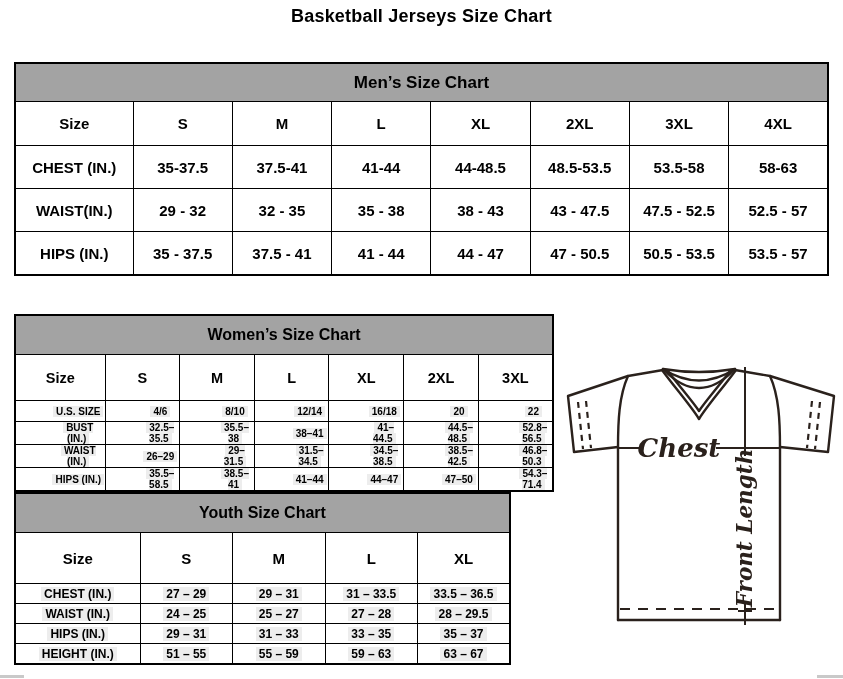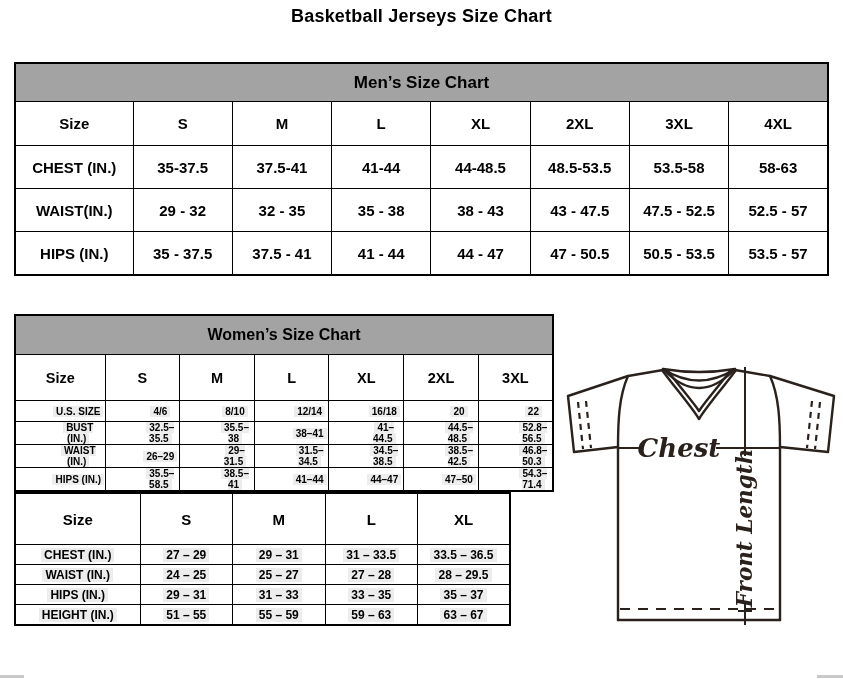--- a/index.html
+++ b/index.html
@@ -180,20 +180,23 @@
     <table class="sz">
       <colgroup>
         <col class="label-col">
         <col>
         <col>
         <col>
         <col>
       </colgroup>
       <tbody>
         <tr>
+          <td colspan="5" class="title-cell">Youth Size Chart</td>
+        </tr>
+        <tr>
           <td class="head-cell">Size</td>
           <td class="head-cell">S</td>
           <td class="head-cell">M</td>
           <td class="head-cell">L</td>
           <td class="head-cell">XL</td>
         </tr>
         <tr class="data-row">
           <td><span class="hl">CHEST (IN.)</span></td>
           <td><span class="hl">27 – 29</span></td>
           <td><span class="hl">29 – 31</span></td>

